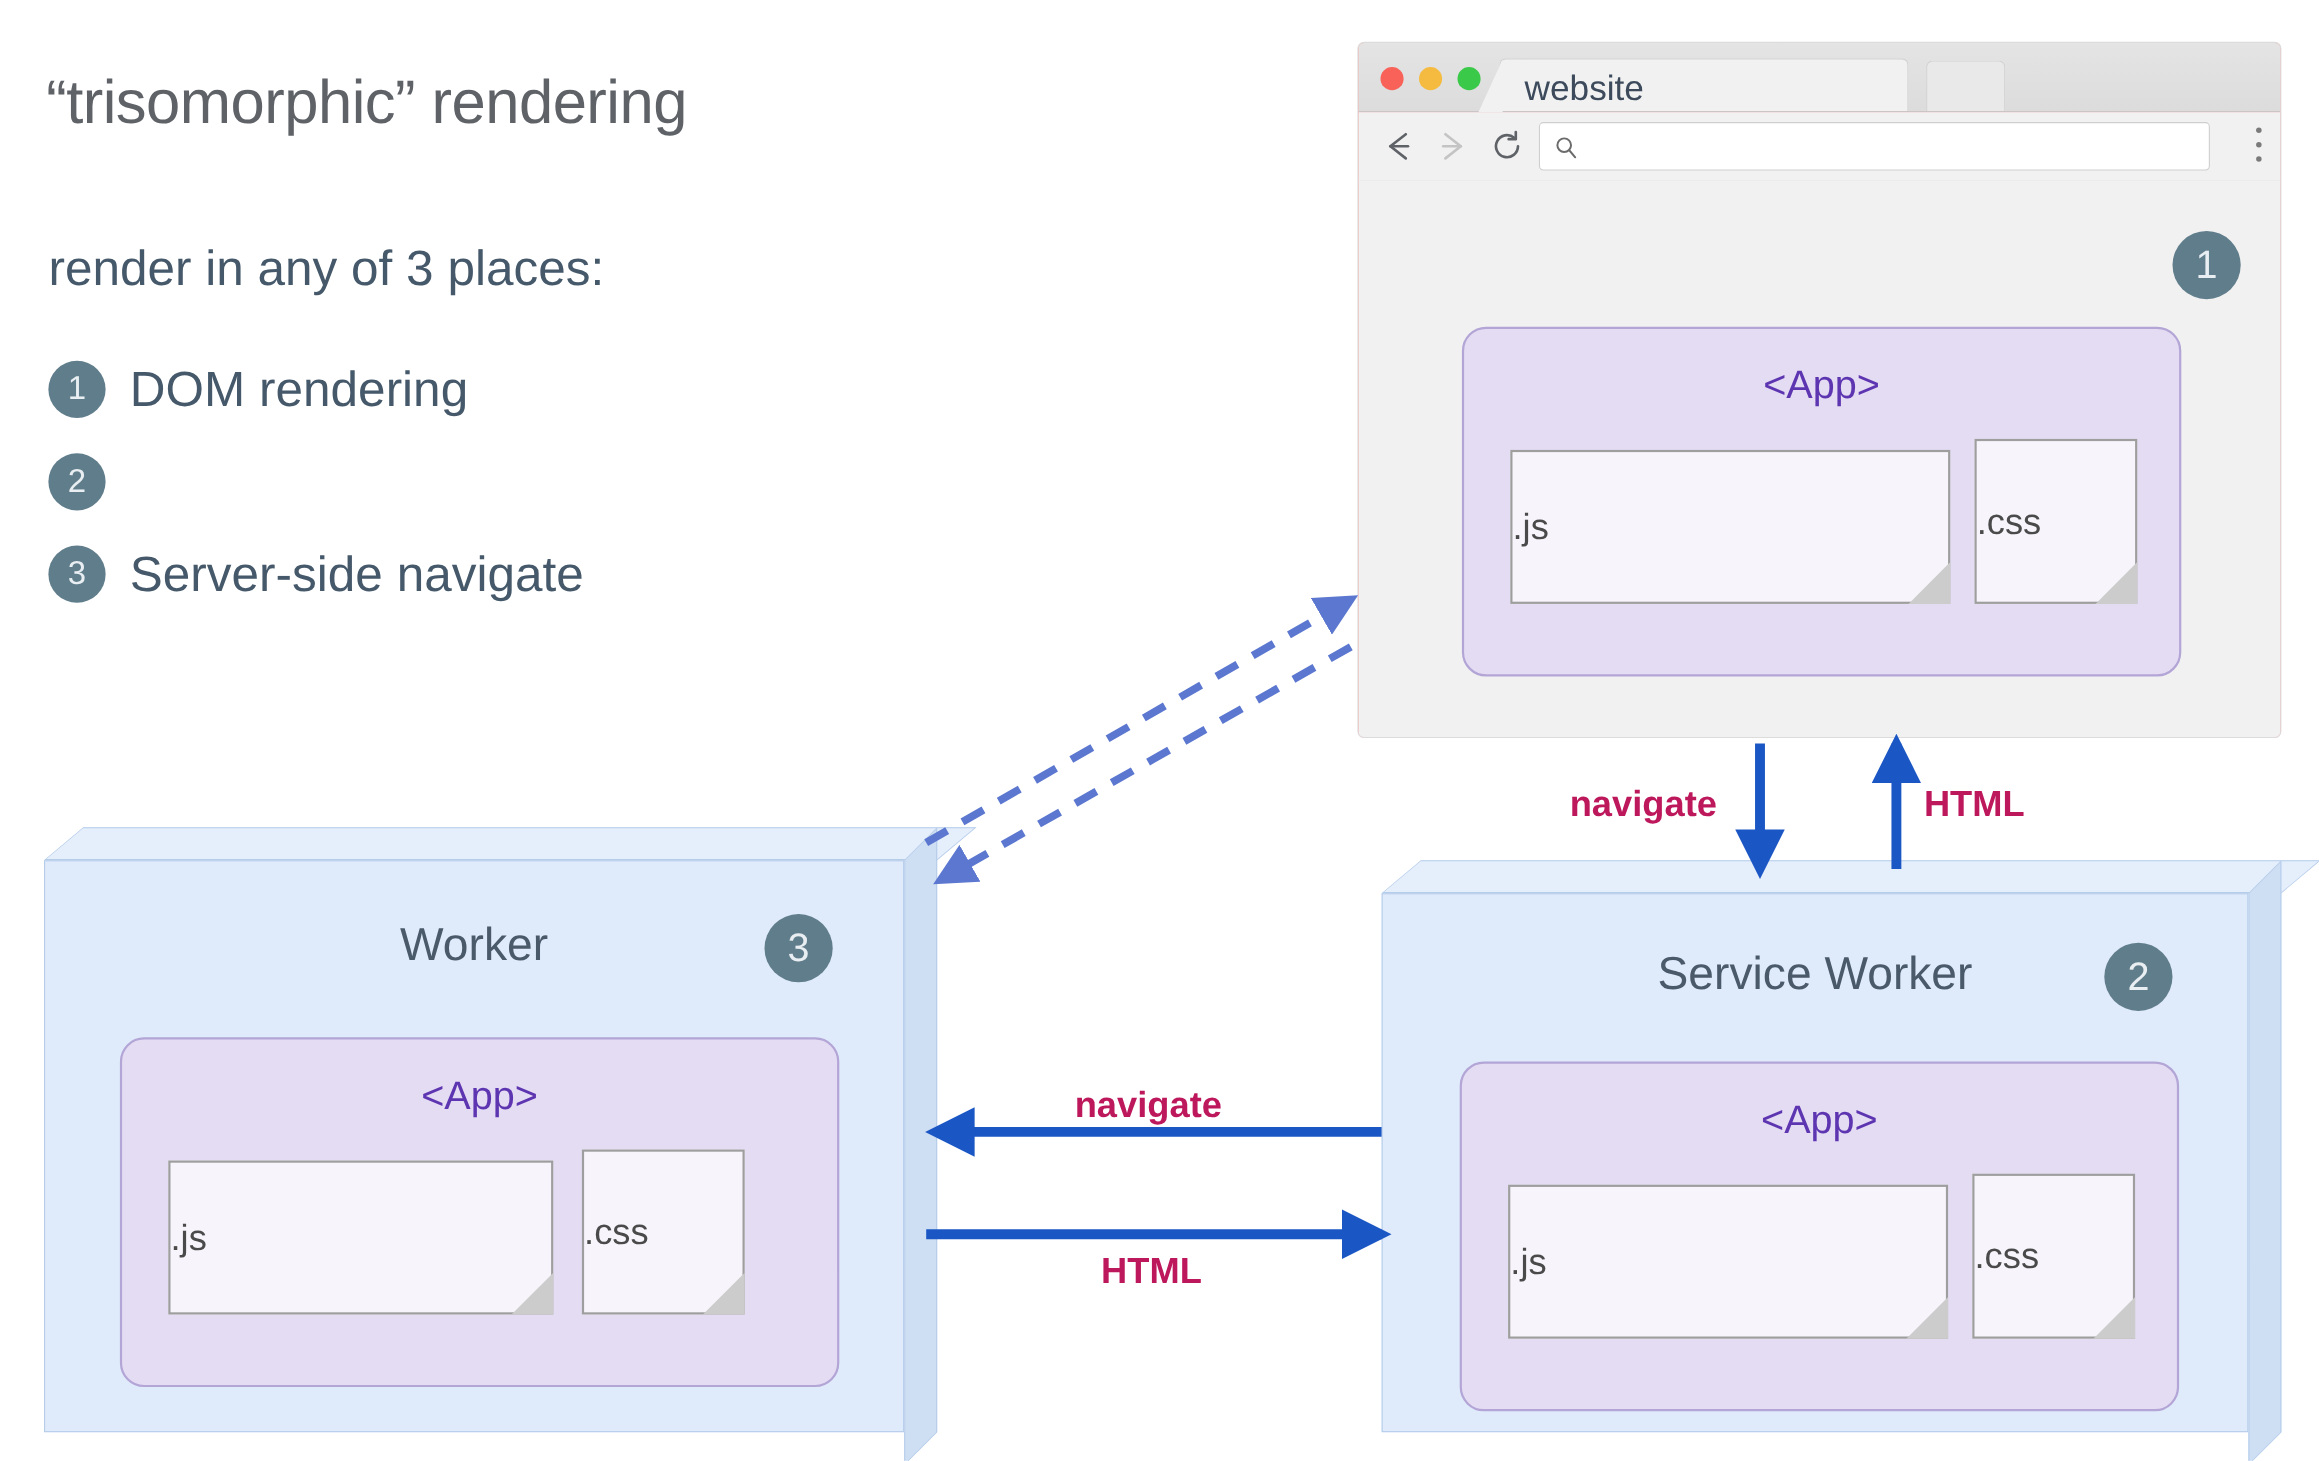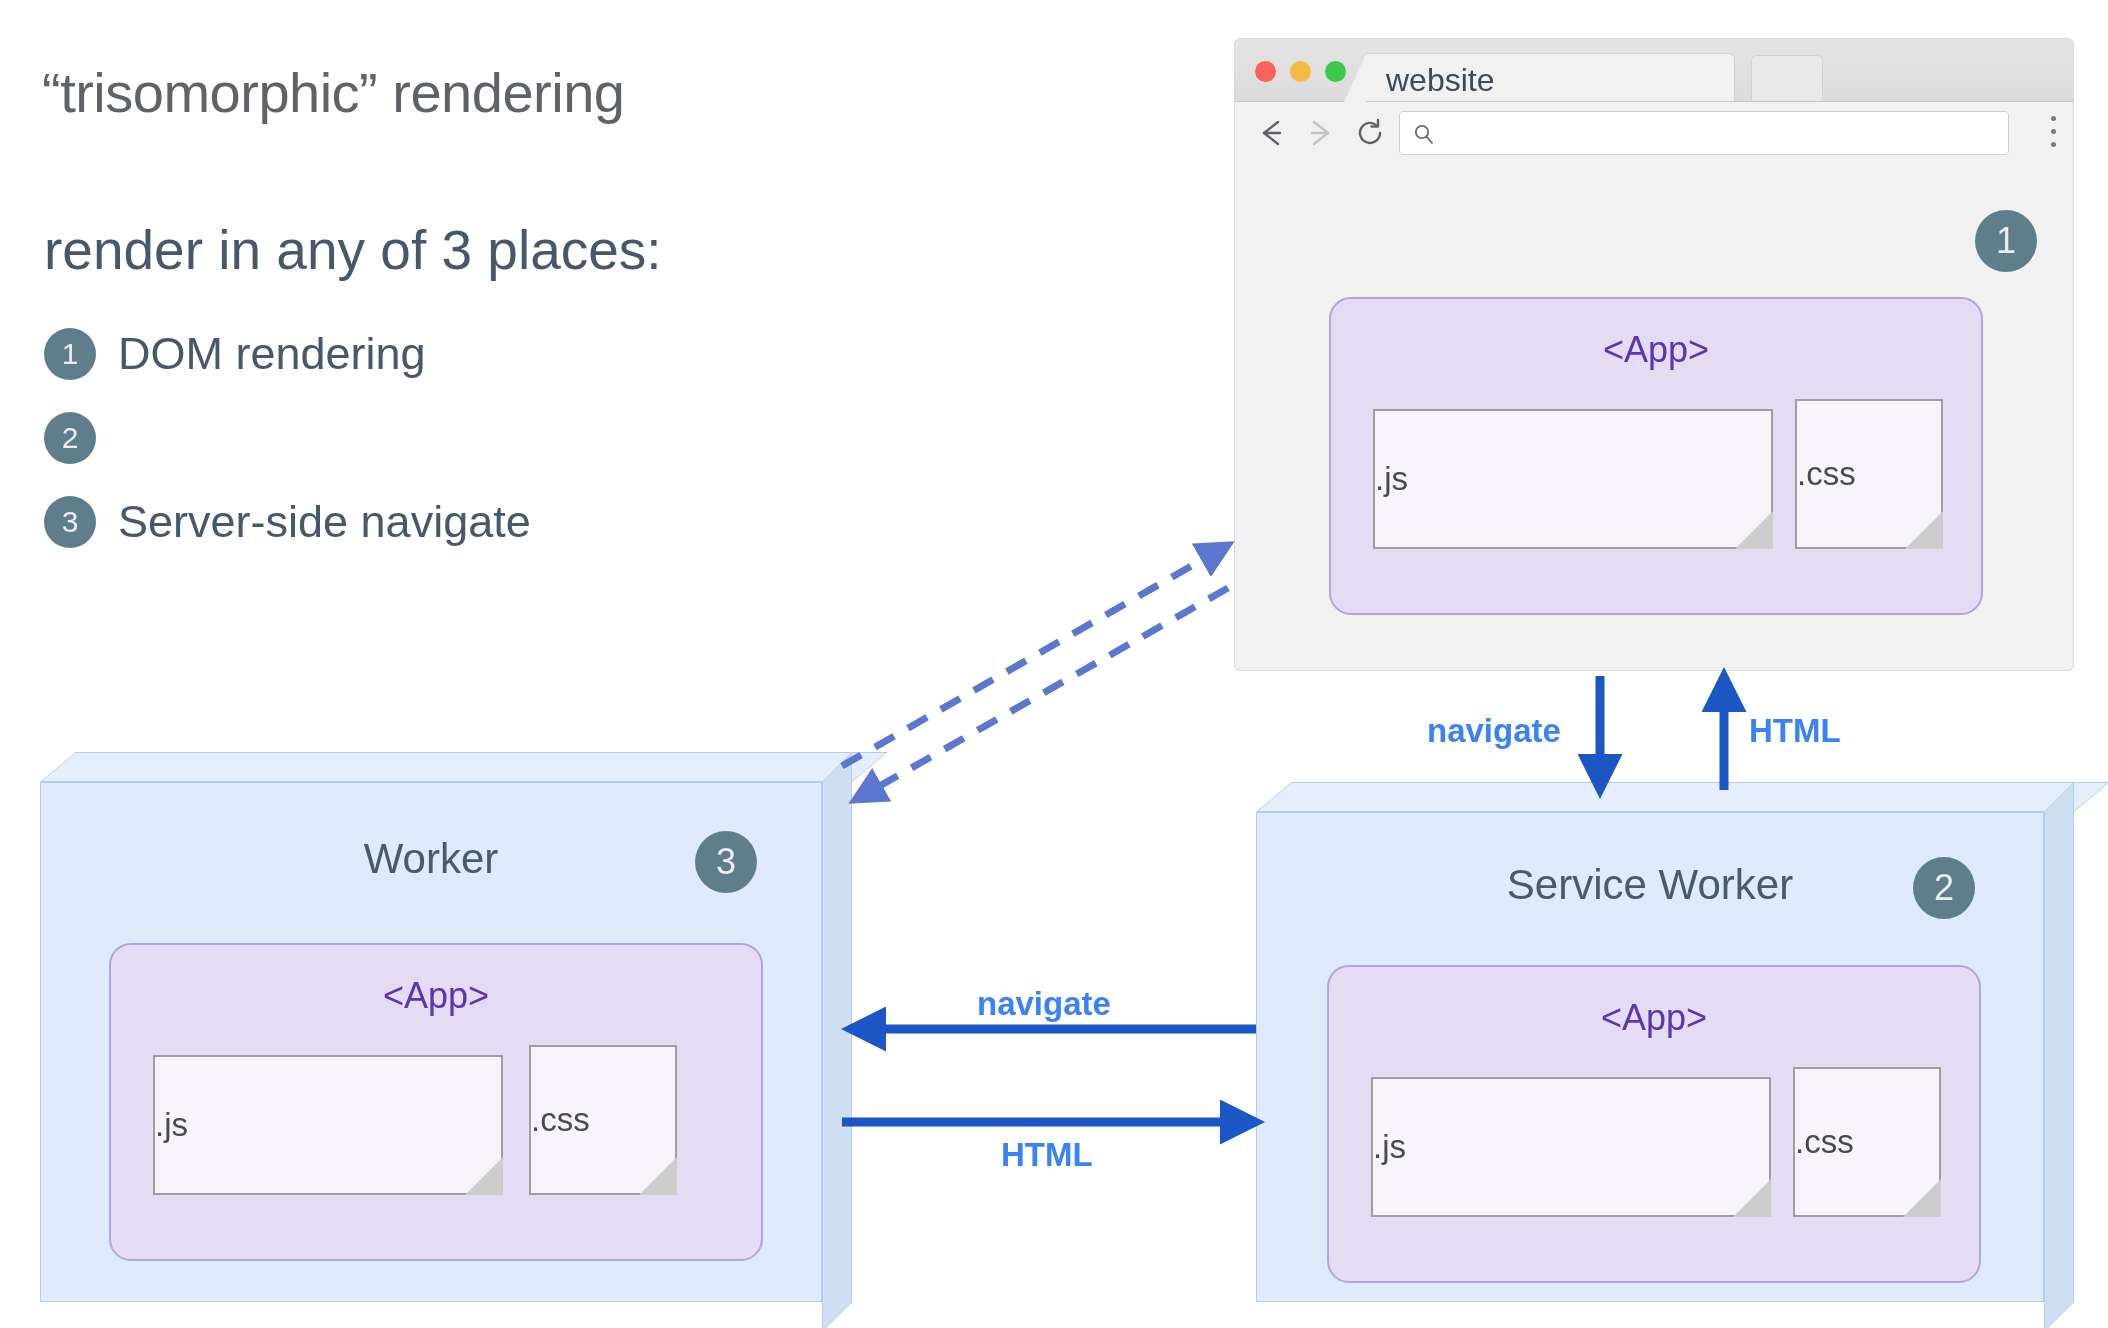--- a/index.html
+++ b/index.html
@@ -22,21 +22,21 @@
     top: 60px;
     font-size: 56px;
     color: #5f6368;
     letter-spacing: -0.5px;
     white-space: nowrap;
   }
   #subhead {
     position: absolute;
     left: 44px;
     top: 218px;
-    font-size: 55px;
+    font-size: 45px;
     color: #45596b;
     white-space: nowrap;
   }
   #place-list {
     position: absolute;
     left: 44px;
     top: 312px;
     width: 960px;
   }
   .place-row {
@@ -335,21 +335,21 @@
   #sw-title { top: 48px; }
   #sw-badge { right: 68px; top: 44px; }
   #sw-app { left: 70px; top: 152px; width: 654px; height: 318px; }
   #sw-app .app-label { top: 30px; }
   #sw-app-js { left: 42px; top: 110px; width: 400px; height: 140px; }
   #sw-app-css { left: 464px; top: 100px; width: 148px; height: 150px; }
 
   
   .arrow-label {
     position: absolute;
-    color: #3b82f6;
+    color: #be185d;
     font-size: 33px;
     font-weight: bold;
     white-space: nowrap;
   }
   #lbl-navigate-v { left: 1427px; top: 712px; }
   #lbl-html-v     { left: 1749px; top: 712px; }
   #lbl-navigate-h { left: 977px;  top: 985px; }
   #lbl-html-h     { left: 1001px; top: 1136px; }
 
   #arrows-svg {

